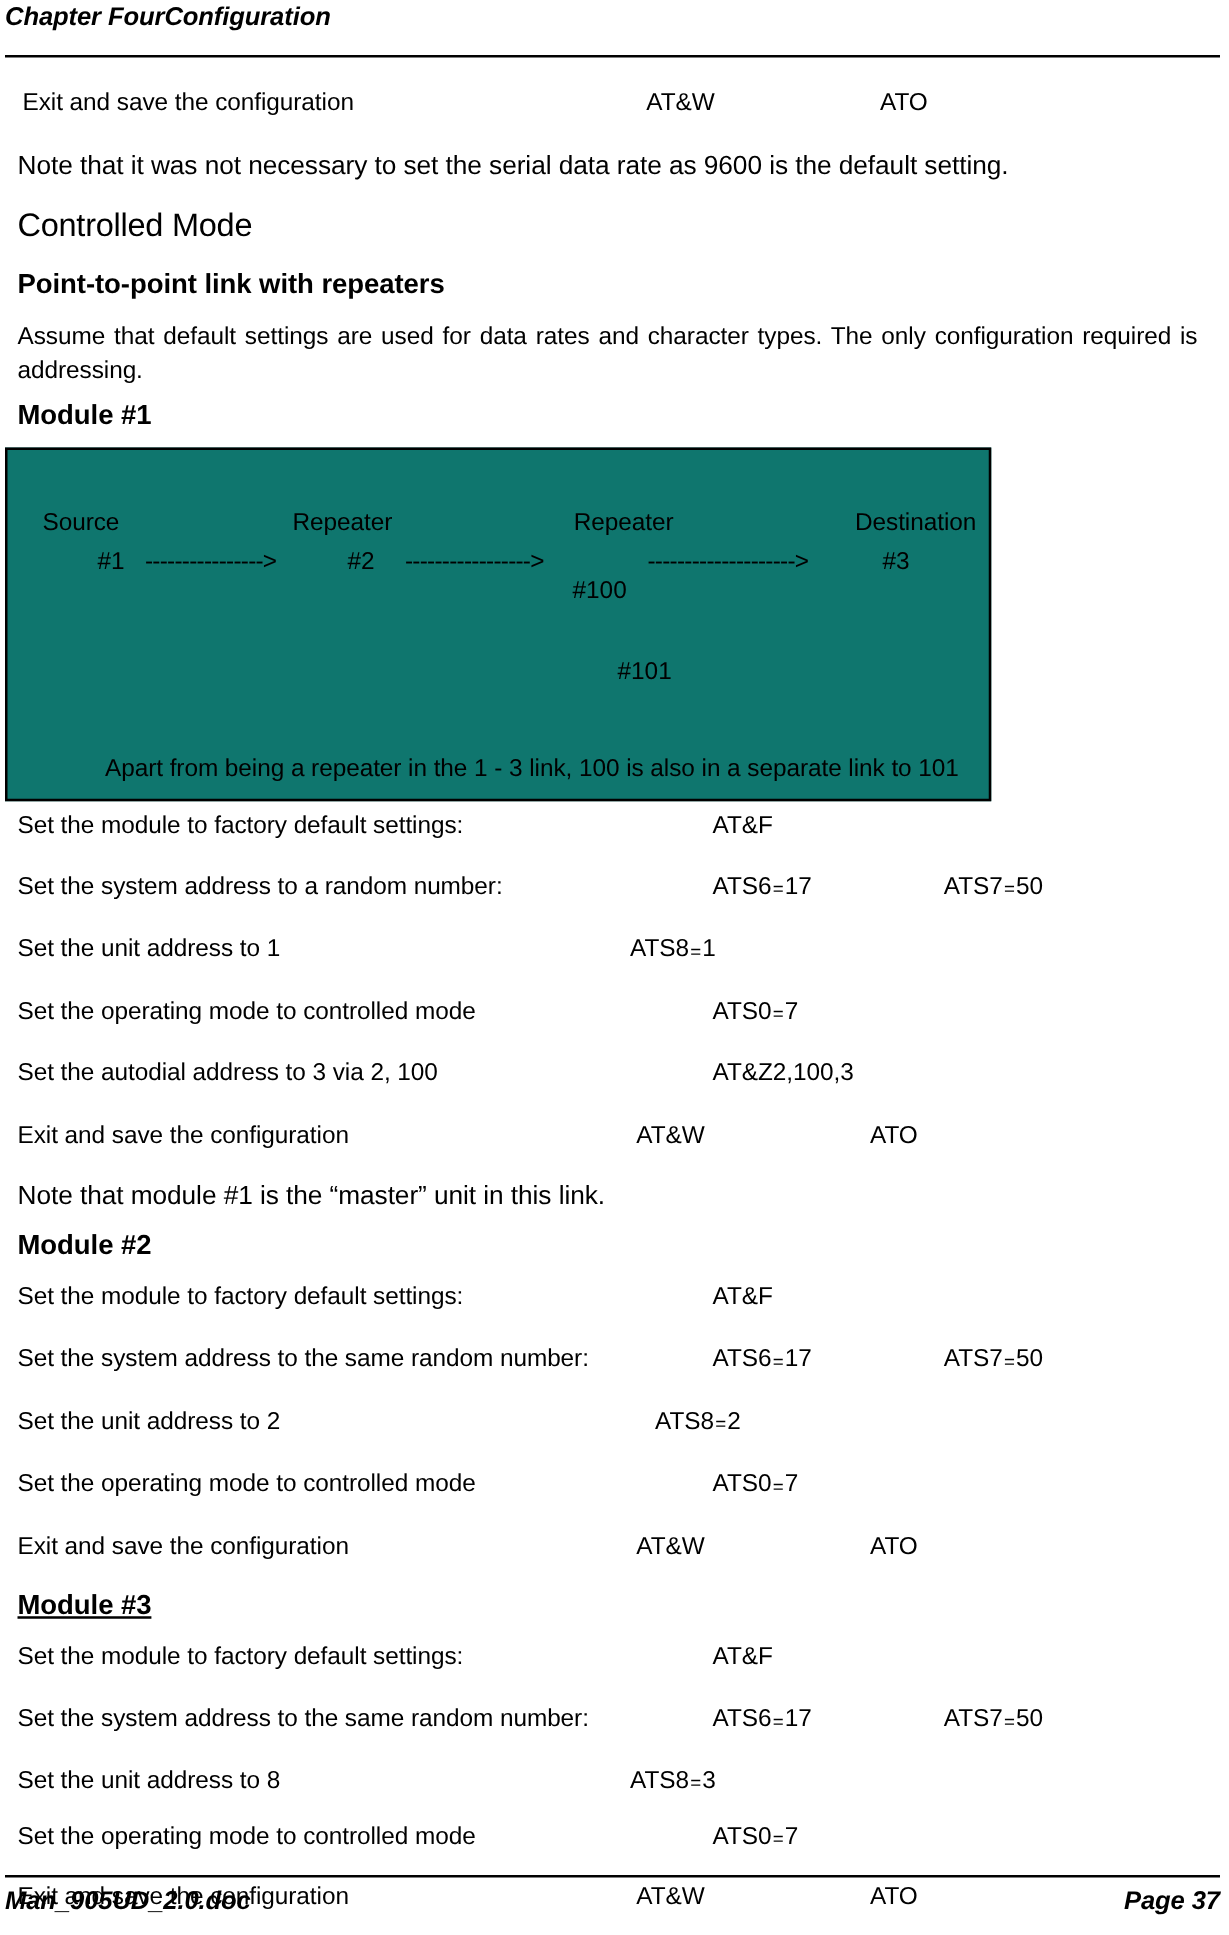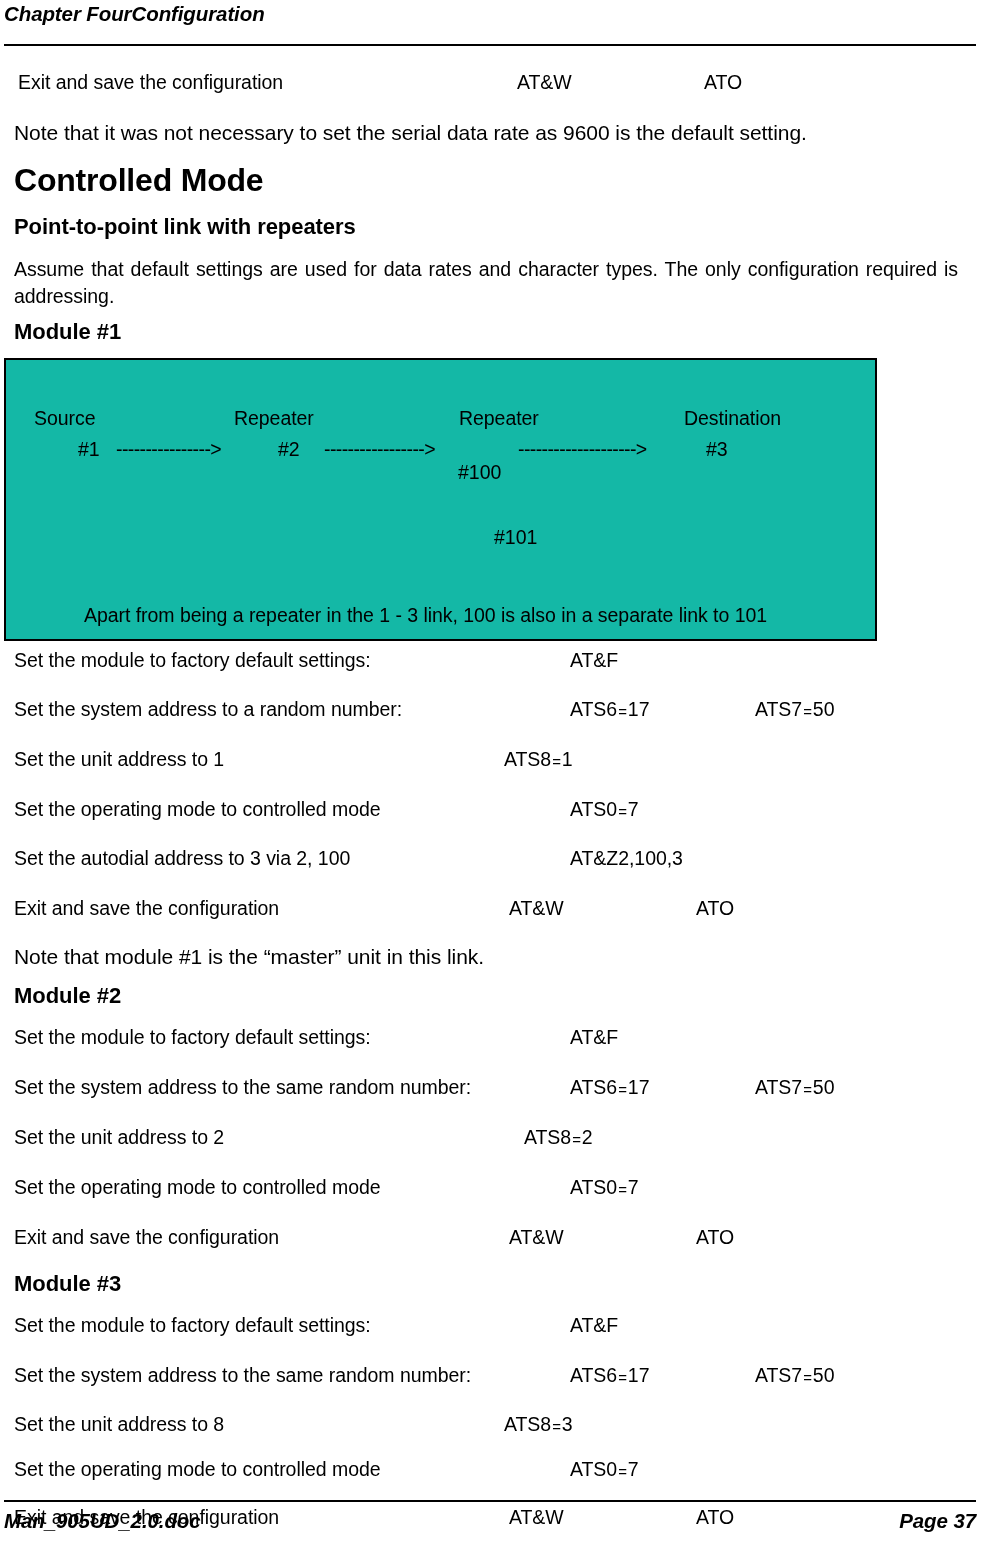--- a/index.html
+++ b/index.html
@@ -52,22 +52,22 @@
   .para {
     position: absolute;
     font-size: 21px;
     line-height: 25px;
     letter-spacing: -0.05px;
     white-space: nowrap;
   }
 
   .h1 {
     position: absolute;
-    font-size: 32px;
-    font-weight: bold;
+    font-size: 26px;
+    font-weight: normal;
     line-height: 30px;
     letter-spacing: -0.2px;
     white-space: nowrap;
   }
   .h2 {
     position: absolute;
     font-size: 22px;
     font-weight: bold;
     line-height: 24px;
     letter-spacing: -0.05px;
@@ -113,24 +113,24 @@
     position: relative;
     top: 1px;
     padding: 0 1px;
   }
 
   
   .diagram {
     position: absolute;
     left: 4px;
     top: 358px;
-    width: 873px;
+    width: 789px;
     height: 283px;
     border: 2.2px solid #000;
-    background: #14b8a6;
+    background: #0f766e;
     box-sizing: border-box;
   }
   .dg-row {
     position: absolute;
     font-size: 19.5px;
     line-height: 25px;
     white-space: nowrap;
     letter-spacing: -0.05px;
   }
   .dg-node {
@@ -274,21 +274,21 @@
     <span class="c-label">Set the operating mode to controlled mode</span>
     <span class="c-cmd" style="left:556px;"><span>ATS0</span><span class="eqs">=</span><span>7</span></span>
   </div>
 
   <div class="cfg" style="top:1225px;">
     <span class="c-label">Exit and save the configuration</span>
     <span class="c-cmd" style="left:495px;">AT&amp;W</span>
     <span class="c-cmd2" style="left:682px;">ATO</span>
   </div>
 
-  <div class="h2" style="left:14px; top:1272px;">Module #3</div>
+  <div class="h2" style="left:14px; top:1272px;text-decoration:underline;">Module #3</div>
 
   <div class="cfg" style="top:1313px;">
     <span class="c-label">Set the module to factory default settings:</span>
     <span class="c-cmd" style="left:556px;">AT&amp;F</span>
   </div>
 
   <div class="cfg" style="top:1363px;">
     <span class="c-label">Set the system address to the same random number:</span>
     <span class="c-cmd" style="left:556px;"><span>ATS6</span><span class="eqs">=</span><span>17</span></span>
     <span class="c-cmd2" style="left:741px;"><span>ATS7</span><span class="eqs">=</span><span>50</span></span>

